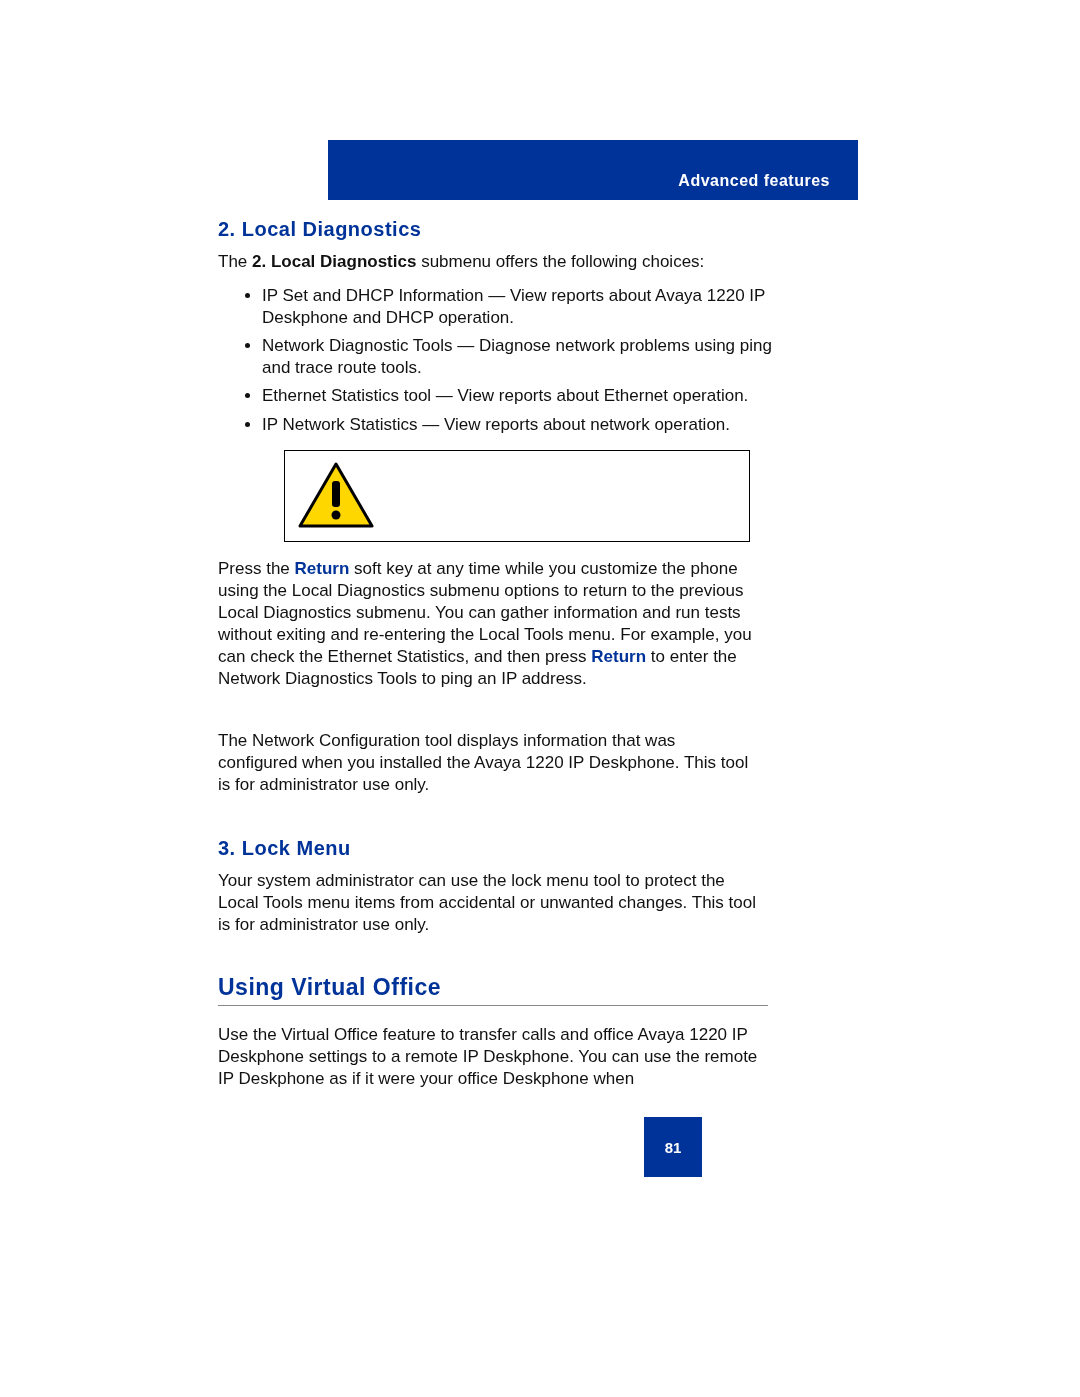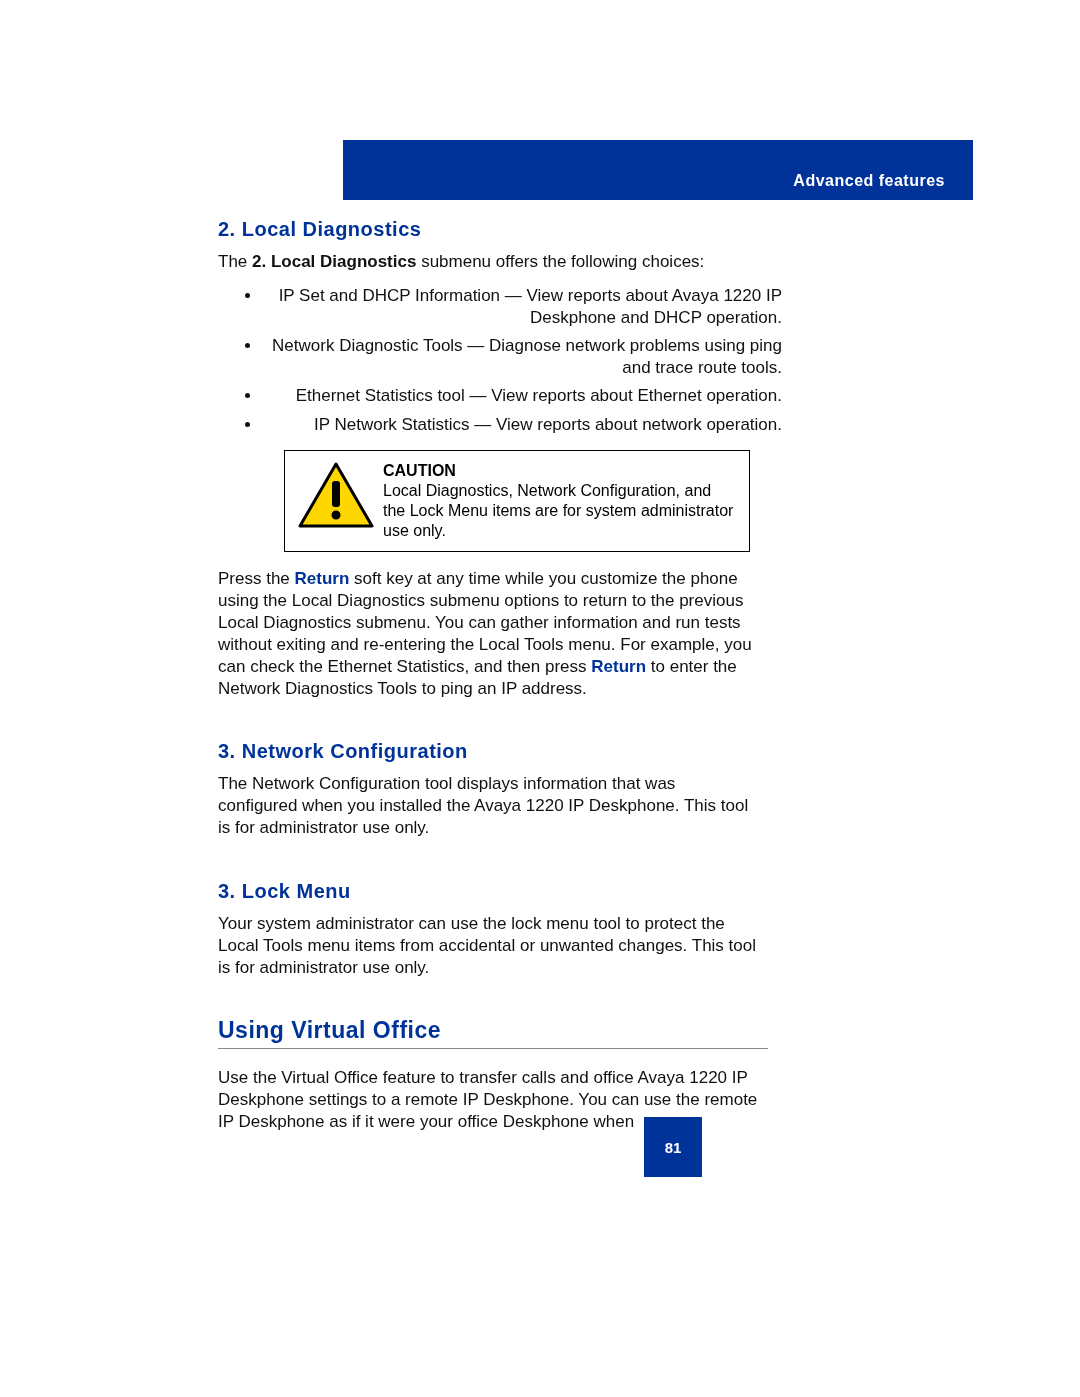--- a/index.html
+++ b/index.html
@@ -12,22 +12,22 @@
     width: 1080px;
   }
   .page {
     position: relative;
     width: 1080px;
     height: 1397px;
   }
   .header-bar {
     position: absolute;
     top: 140px;
-    left: 343px;
-    width: 630px;
+    left: 328px;
+    width: 530px;
     height: 60px;
     background: #003399;
   }
   .header-label {
     position: absolute;
     right: 28px;
     bottom: 10px;
     color: #ffffff;
     font-weight: bold;
     font-size: 16px;
@@ -66,21 +66,20 @@
     font-weight: bold;
   }
   .blue-bold {
     font-weight: bold;
     color: #003399;
   }
   ul {
     margin: 6px 0 14px 0;
     padding-left: 44px;
     width: 520px;
-    text-align: right;
   }
   li {
     line-height: 1.3;
     margin-bottom: 6px;
     color: #111;
   }
   .caution-box {
     border: 1px solid #000;
     width: 442px;
     margin: 4px 0 16px 66px;
@@ -145,33 +144,28 @@
     </ul>
 
     <div class="caution-box">
       <div class="warn-icon-wrap">
         <svg width="78" height="70" viewBox="0 0 78 70">
           <polygon points="39,3 75,65 3,65" fill="#ffd700" stroke="#000" stroke-width="3" stroke-linejoin="round"></polygon>
           <rect x="35" y="20" width="8" height="26" rx="3" fill="#000"></rect>
           <circle cx="39" cy="54" r="4.5" fill="#000"></circle>
         </svg>
       </div>
-      <div class="caution-text">
-        <span class="caution-title">CAUTION</span>
-        <span>Local Diagnostics, Network Configuration, and the Lock Menu items are for system administrator use only.</span>
-      </div>
     </div>
 
     <p>
       <span>Press the </span><span class="blue-bold">Return</span><span> soft key at any time while you customize the phone using the Local Diagnostics submenu options to return to the previous Local Diagnostics submenu. You can gather information and run tests without exiting and re-entering the Local Tools menu. For example, you can check the Ethernet Statistics, and then press </span><span class="blue-bold">Return</span><span> to enter the Network Diagnostics Tools to ping an IP address.</span>
     </p>
 
     <div class="sp-lg"></div>
 
-    <h3 class="section">3. Network Configuration</h3>
     <p>The Network Configuration tool displays information that was configured when you installed the Avaya 1220 IP Deskphone. This tool is for administrator use only.</p>
 
     <div class="sp-lg"></div>
 
     <h3 class="section">3. Lock Menu</h3>
     <p>Your system administrator can use the lock menu tool to protect the Local Tools menu items from accidental or unwanted changes. This tool is for administrator use only.</p>
 
     <h2 class="major">Using Virtual Office</h2>
     <div style="height:14px"></div>
     <p>Use the Virtual Office feature to transfer calls and office Avaya 1220 IP Deskphone settings to a remote IP Deskphone. You can use the remote IP Deskphone as if it were your office Deskphone when</p>

